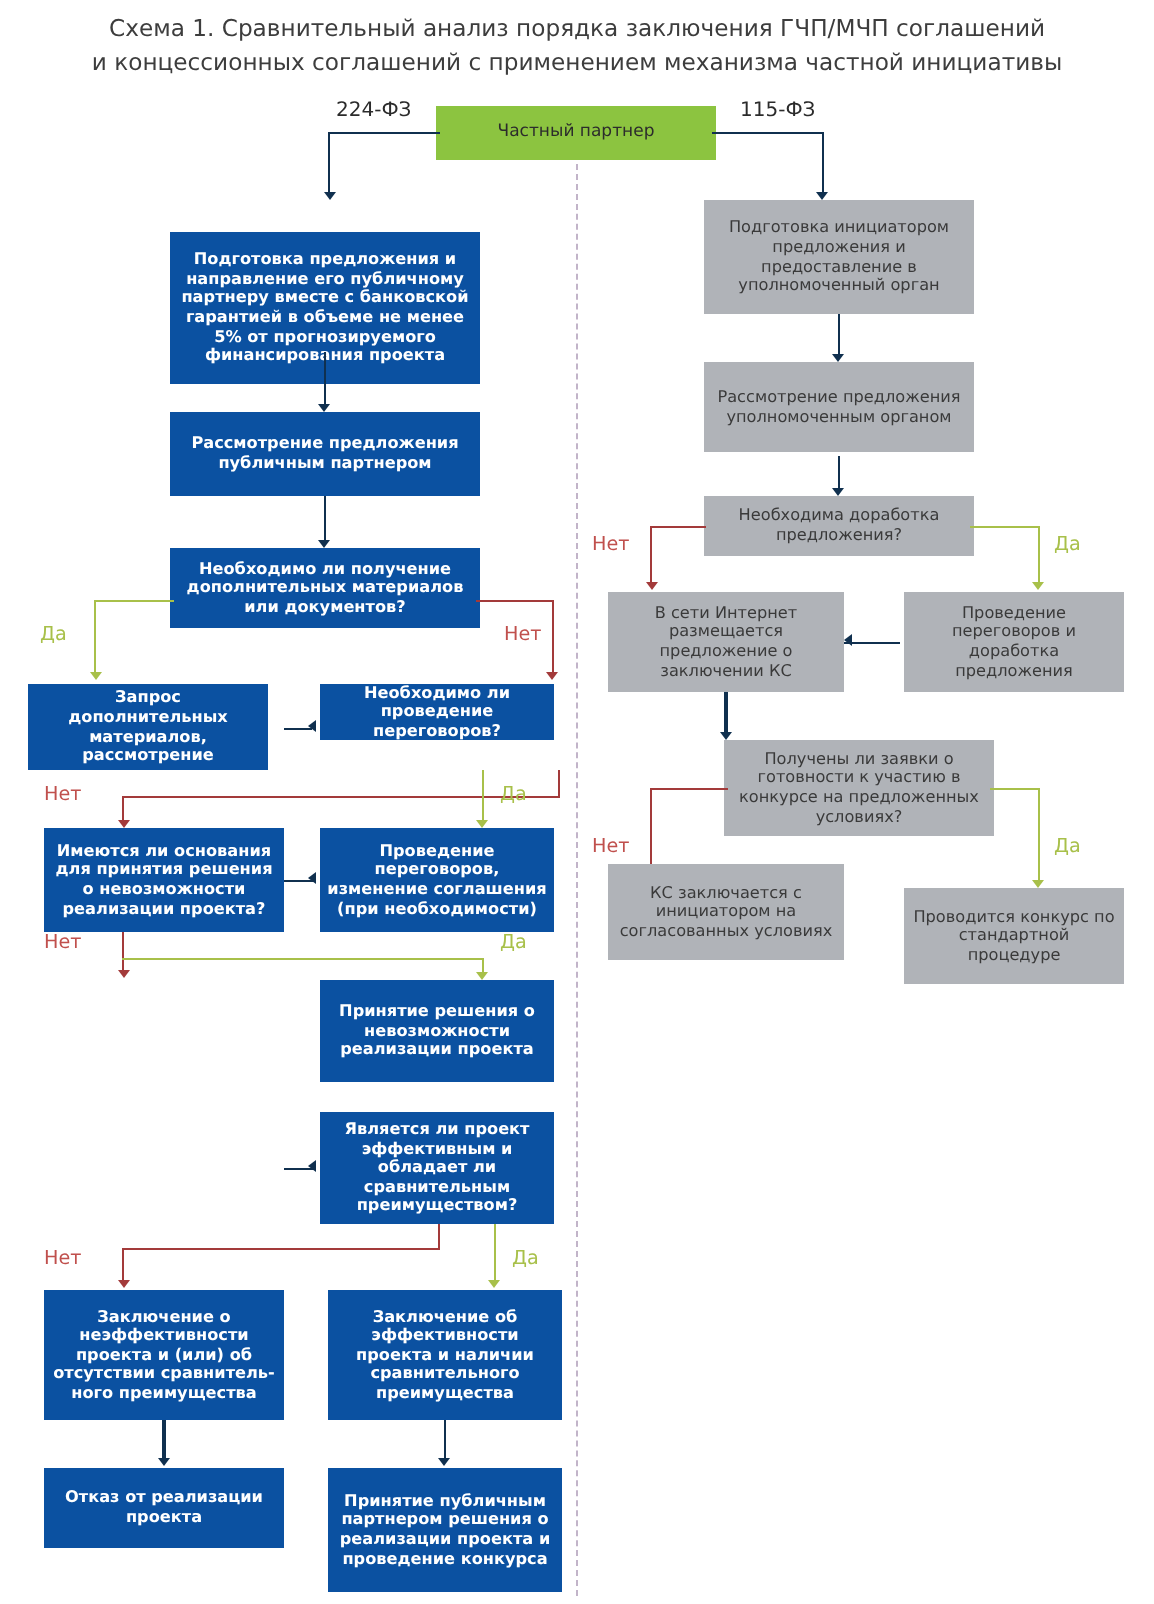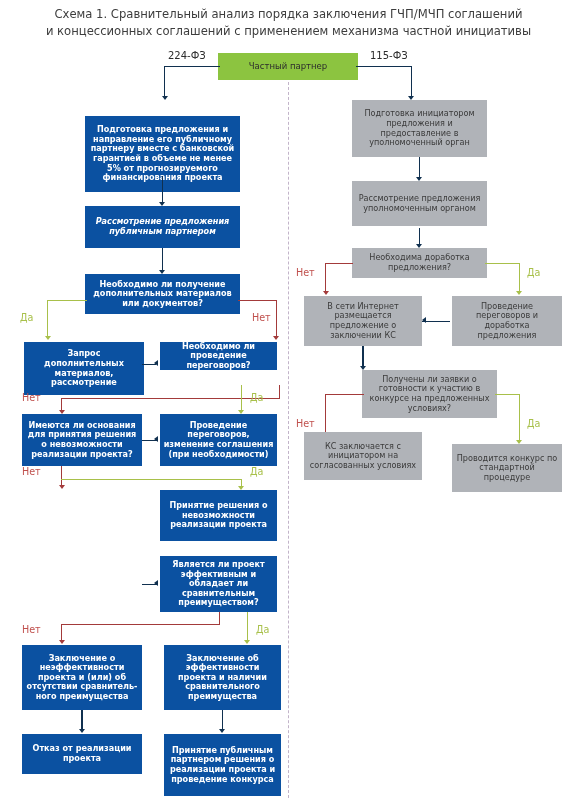--- a/index.html
+++ b/index.html
@@ -80,42 +80,42 @@
   <div class="ln v" style="left:410.6px;top:66px;height:32px;"></div>
   <div class="arw down" style="left:408.2px;top:96px;"></div>
 
   <div class="node blue" style="left:85px;top:100px;width:155px;height:76px;margin-top:16px;">
     <span class="txt">Подготовка предложения и направление его публичному партнеру вместе с банковской гарантией в объеме не менее 5% от прогнозируемого финансирования проекта</span>
   </div>
 
   <div class="ln v" style="left:161.7px;top:176px;height:28px;"></div>
   <div class="arw down" style="left:159.3px;top:202px;"></div>
 
-  <div class="node blue" style="left:85px;top:206px;width:155px;height:42px;font-style:italic;">
+  <div class="node blue" style="left:85px;top:206px;width:155px;height:42px;">
     <span class="txt">Рассмотрение предложения публичным партнером</span>
   </div>
 
   <div class="ln v" style="left:161.7px;top:248px;height:24px;"></div>
   <div class="arw down" style="left:159.3px;top:270px;"></div>
 
   <div class="node blue" style="left:85px;top:274px;width:155px;height:40px;">
     <span class="txt">Необходимо ли получение дополнительных материалов или документов?</span>
   </div>
 
   <div class="ln h grn" style="left:47px;top:300px;width:40px;"></div>
   <div class="ln v grn" style="left:47px;top:300px;height:38px;"></div>
   <div class="arw down grn" style="left:44.6px;top:336px;"></div>
   <div class="blbl yes" style="left:20px;top:312px;">Да</div>
 
   <div class="ln h red" style="left:238px;top:300px;width:39px;"></div>
   <div class="ln v red" style="left:275.6px;top:300px;height:38px;"></div>
   <div class="arw down red" style="left:273.2px;top:336px;"></div>
   <div class="blbl no" style="left:252px;top:312px;">Нет</div>
 
-  <div class="node blue" style="left:24px;top:342px;width:120px;height:53px;">
+  <div class="node blue" style="left:14px;top:342px;width:120px;height:43px;">
     <span class="txt">Запрос дополнительных материалов, рассмотрение</span>
   </div>
 
   <div class="node blue" style="left:160px;top:342px;width:117px;height:28px;">
     <span class="txt">Необходимо ли проведение переговоров?</span>
   </div>
 
   <div class="ln h" style="left:142px;top:363.5px;width:14px;"></div>
   <div class="arw left" style="left:154px;top:360.4px;"></div>
 

